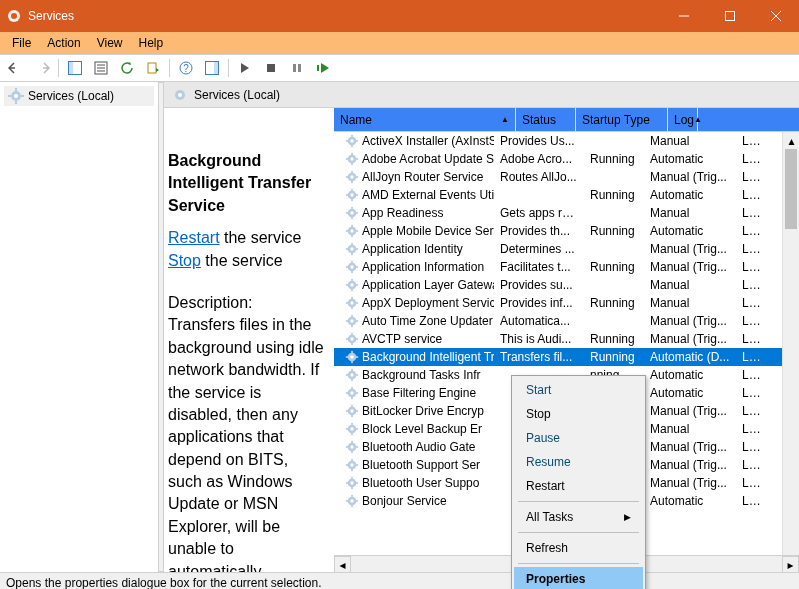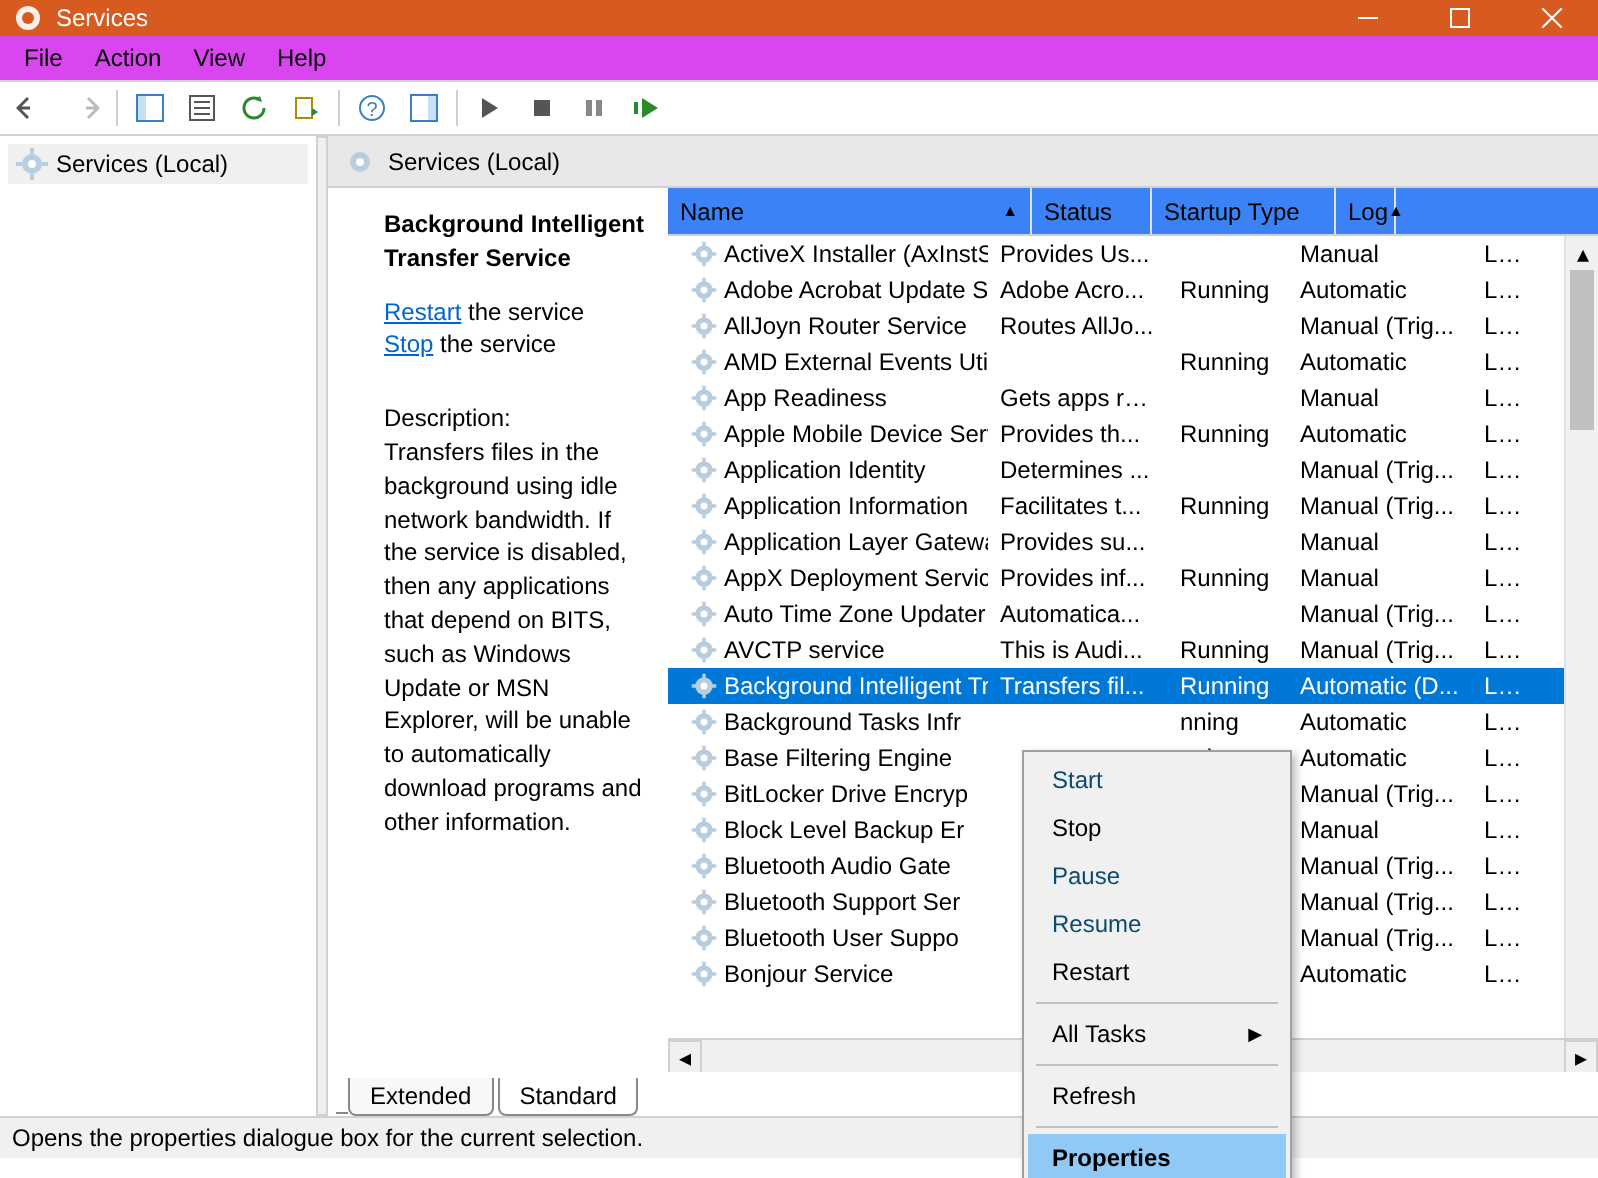--- a/index.html
+++ b/index.html
@@ -1,45 +1,45 @@
 <!DOCTYPE html>
 <html><head>
 <meta charset="utf-8">
 <style>
   * { box-sizing: border-box; margin: 0; padding: 0; }
   body { font-family: "Segoe UI", Tahoma, sans-serif; font-size: 12px; color: #000; background: #fff; width: 799px; height: 589px; overflow: hidden; }
   
-  .titlebar { background: #d75b20; color: #fff; height: 18px; display: flex; align-items: center; padding-left: 6px; }
+  .titlebar { background: #d75b20; color: #fff; height: 32px; display: flex; align-items: center; padding-left: 6px; }
   .titlebar-icon { width: 16px; height: 16px; margin-right: 6px; }
   .titlebar-text { flex: 1; font-size: 12px; }
   .titlebar-controls { display: flex; }
   .titlebar-btn { width: 46px; height: 30px; display: flex; align-items: center; justify-content: center; color: #fff; background: transparent; border: none; }
   
-  .menubar { height: 22px; display: flex; align-items: center; padding: 0 4px; background: #d946ef; }
+  .menubar { height: 22px; display: flex; align-items: center; padding: 0 4px; background: #fdba74; }
   .menu-item { padding: 2px 8px; cursor: default; }
   
   .toolbar { height: 28px; display: flex; align-items: center; padding: 0 4px; border-top: 1px solid #d0d0d0; border-bottom: 1px solid #d0d0d0; background: #fff; gap: 2px; }
   .tool-btn { width: 24px; height: 24px; display: flex; align-items: center; justify-content: center; cursor: default; border: 1px solid transparent; }
   .tool-sep { width: 1px; height: 18px; background: #d0d0d0; margin: 0 2px; }
   
   .main-area { display: flex; height: 490px; }
   
   .tree-panel { width: 158px; background: #fff; border-right: none; padding: 4px; }
   .tree-item { display: flex; align-items: center; padding: 2px 4px; gap: 4px; background: #f0f0f0; }
   .tree-icon { width: 16px; height: 16px; }
   
   .splitter { width: 6px; background: #f0f0f0; cursor: ew-resize; border: 1px solid #d0d0d0; }
   
   .content-panel { flex: 1; display: flex; flex-direction: column; overflow: hidden; }
   
   .local-header { height: 26px; background: #e8e8e8; display: flex; align-items: center; padding: 0 8px; gap: 6px; border-bottom: 1px solid #d0d0d0; }
   
   .detail-split { display: flex; flex: 1; overflow: hidden; }
   
-  .detail-left { width: 170px; padding: 10px 10px 10px 28px; font-size: 12px; line-height: 1.4; }
+  .detail-left { width: 170px; padding: 10px 10px 10px 4px; font-size: 16px; line-height: 1.4; margin-top: 32px; }
   .detail-left .svc-title { font-weight: bold; margin-bottom: 10px; }
   .detail-left .action-link { color: #0066cc; text-decoration: underline; cursor: pointer; }
   .detail-left .actions { margin-bottom: 20px; }
   .detail-left .desc-label { margin-bottom: 0px; }
   
   .list-wrap { flex: 1; display: flex; flex-direction: column; overflow: hidden; position: relative; }
   
   .list-header { display: flex; border-bottom: 1px solid #d0d0d0; background: #3b82f6; height: 24px; }
   .list-header .col { padding: 4px 6px; border-right: 1px solid #e0e0e0; font-size: 12px; display: flex; align-items: center; cursor: default; }
   .col-name { width: 182px; }
@@ -653,25 +653,20 @@
         </div>
 
         <div class="hscroll-bar">
           <div class="hscroll-arrow">◂</div>
           <div class="hscroll-track"></div>
           <div class="hscroll-arrow">▸</div>
         </div>
       </div>
     </div>
 
-    <div class="tabs-footer">
-      <span style="border-bottom:1px solid #888;width:6px;display:inline-block;height:1px;margin-bottom:1px;"></span>
-      <div class="tab">Extended</div>
-      <div class="tab active">Standard</div>
-    </div>
   </div>
 </div>
 
 <div class="statusbar">
   <span>Opens the properties dialogue box for the current selection.</span>
 </div>
 
 <div class="context-menu">
   <div class="cm-item disabled">Start</div>
   <div class="cm-item">Stop</div>

